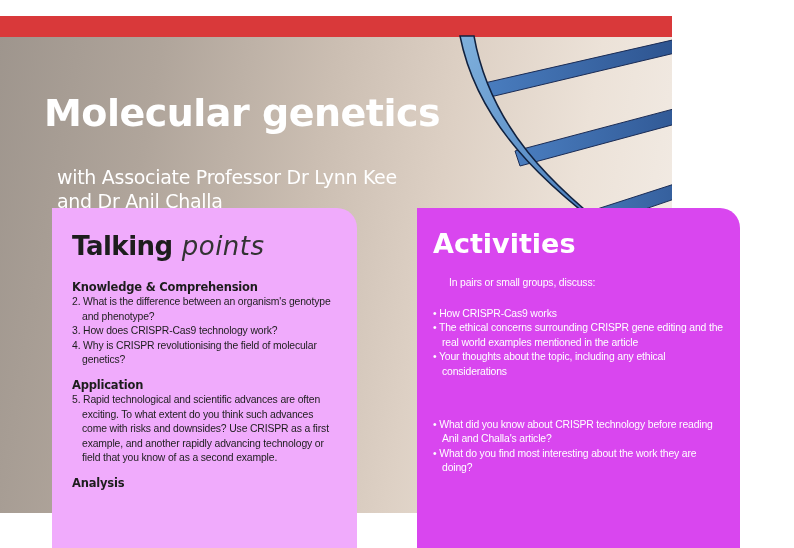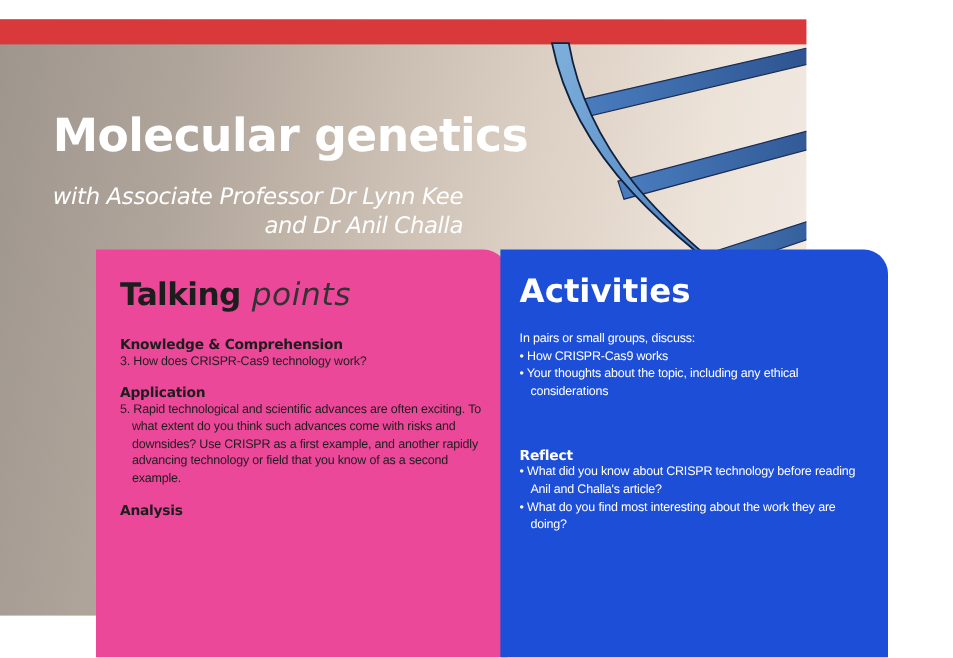--- a/index.html
+++ b/index.html
@@ -18,34 +18,34 @@
     background: #d9393a;
   }
   .dna { position: absolute; left: 440px; top: 0; width: 354px; height: 500px; }
   .title {
     position: absolute; left: 44px; top: 73px; margin: 0;
     font-family: "DejaVu Sans", sans-serif; font-weight: 700;
     font-size: 38px; letter-spacing: -0.5px; color: #ffffff; line-height: 48px;
     white-space: nowrap;
   }
   .subtitle {
-    position: absolute; left: 44px; top: 136px; margin: 0;
-    font-family: "DejaVu Sans", sans-serif; font-style: italic; font-weight: 400;
-    font-size: 19px; line-height: 24px; color: #ffffff; letter-spacing: -0.3px; text-align: right;
+    position: absolute; left: 44px; top: 136px; margin: 13px;
+    font-family: "DejaVu Sans", sans-serif; font-weight: 400;
+    font-size: 19px; line-height: 24px; color: #ffffff; letter-spacing: -0.3px;
   }
   .panel {
     position: absolute; top: 208px; box-sizing: border-box;
     border-top-right-radius: 20px;
   }
   .panel-talking {
-    left: 52px; width: 343px; height: 340px; background: #ec4899;
-    padding: 22px 0 0 20px; color: #1d1d1d; margin-left: 28px;
+    left: 52px; width: 305px; height: 340px; background: #f0abfc;
+    padding: 22px 0 0 20px; color: #1d1d1d;
   }
   .panel-activities {
-    left: 417px; width: 323px; height: 340px; background: #1d4ed8;
+    left: 417px; width: 323px; height: 340px; background: #d946ef;
     padding: 20px 0 0 16px; color: #ffffff;
   }
   .panel-title {
     margin: 0 0 18px 0; font-size: 26px; line-height: 32px; white-space: nowrap;
     font-family: "DejaVu Sans", sans-serif;
   }
   .panel-title .bold { font-weight: 700; letter-spacing: -0.5px; }
   .panel-title .light { font-weight: 400; font-style: italic; color: #333; letter-spacing: 0.5px; }
   .panel-activities .panel-title { font-size: 27px; font-weight: 700; margin-bottom: 16px; }
   .section { margin-bottom: 10px; }
@@ -55,21 +55,21 @@
   }
   ol, ul { margin: 0; padding: 0; list-style: none; }
   .item {
     font-family: "Liberation Sans", sans-serif; font-size: 10.4px; line-height: 14.6px;
     padding-left: 9px; text-indent: -9px; letter-spacing: -0.15px;
   }
   .talking .item { padding-left: 10px; text-indent: -10px; padding-right: 18px; }
   .activities .item { padding-right: 14px; }
   .para {
     font-family: "Liberation Sans", sans-serif; font-size: 10.4px; line-height: 14.6px;
-    margin: 0; padding-right: 14px; letter-spacing: -0.15px;
+    margin: 16px; padding-right: 14px; letter-spacing: -0.15px;
   }
   .gap { height: 14px; }
 </style>
 </head>
 <body>
 
 <div class="hero">
   <div class="red-bar"></div>
 
   <svg class="dna" viewBox="0 0 354 500">
@@ -113,21 +113,23 @@
 
 <section class="panel panel-talking talking">
   <h2 class="panel-title">
     <span class="bold">Talking</span>
     <span class="light">points</span>
   </h2>
 
   <div class="section">
     <h3 class="section-heading">Knowledge &amp; Comprehension</h3>
     <ol>
+      <li class="item">2. What is the difference between an organism's genotype and phenotype?</li>
       <li class="item">3. How does CRISPR-Cas9 technology work?</li>
+      <li class="item">4. Why is CRISPR revolutionising the field of molecular genetics?</li>
     </ol>
   </div>
 
   <div class="section">
     <h3 class="section-heading">Application</h3>
     <ol>
       <li class="item">5. Rapid technological and scientific advances are often exciting. To what extent do you think such advances come with risks and downsides? Use CRISPR as a first example, and another rapidly advancing technology or field that you know of as a second example.</li>
     </ol>
   </div>
 
@@ -137,27 +139,27 @@
   </div>
 </section>
 
 <section class="panel panel-activities activities">
   <h2 class="panel-title">Activities</h2>
 
   <div class="section">
     <p class="para">In pairs or small groups, discuss:</p>
     <ul>
       <li class="item">• How CRISPR-Cas9 works</li>
+      <li class="item">• The ethical concerns surrounding CRISPR gene editing and the real world examples mentioned in the article</li>
       <li class="item">• Your thoughts about the topic, including any ethical considerations</li>
     </ul>
     <div class="gap"></div>
   </div>
 
   <div class="gap"></div>
 
   <div class="section">
-    <h3 class="section-heading">Reflect</h3>
     <ul>
       <li class="item">• What did you know about CRISPR technology before reading Anil and Challa's article?</li>
       <li class="item">• What do you find most interesting about the work they are doing?</li>
     </ul>
   </div>
 </section>
 
 </body></html>

